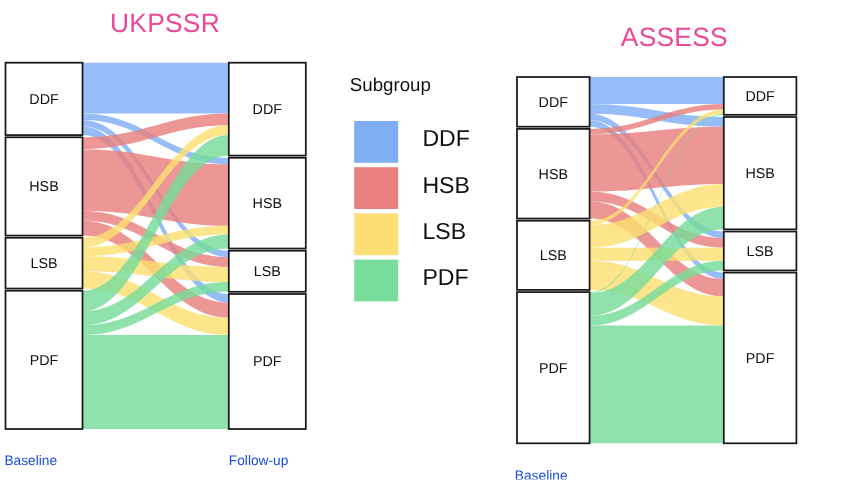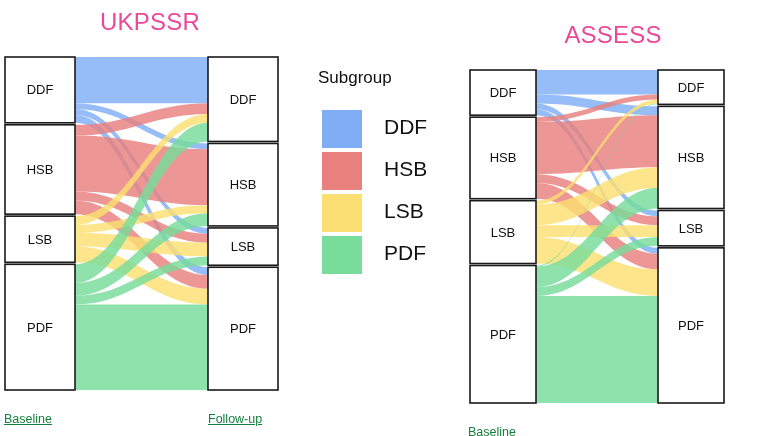--- a/index.html
+++ b/index.html
@@ -5,21 +5,21 @@
   html,body{margin:0;padding:0;background:#ffffff;}
   body{width:766px;height:436px;position:relative;overflow:hidden;
        font-family:"Liberation Sans","DejaVu Sans",sans-serif;
        -webkit-font-smoothing:antialiased;}
   .panel{position:absolute;top:0;height:436px;}
   #panel-ukpssr{left:0;width:300px;}
   #panel-assess{left:460px;width:306px;margin-top:13px;}
   .panel-title{position:absolute;top:2px;left:0;width:100%;text-align:center;
       font-size:24px;color:#ec4899;letter-spacing:.2px;line-height:40px;}
   .plot{position:absolute;left:0;top:0;width:100%;height:436px;}
-  .axis-label{position:absolute;top:412px;font-size:12.5px;color:#15803d;white-space:nowrap;text-decoration:underline;}
+  .axis-label{position:absolute;top:412px;font-size:12.5px;color:#1d4ed8;white-space:nowrap;}
   .node-label{font-size:13px;fill:#111111;}
   #legend{position:absolute;left:300px;top:60px;width:160px;height:240px;}
   #legend .legend-title{position:absolute;left:18px;top:8px;font-size:17px;color:#111;}
   .legend-row{position:absolute;left:22px;height:38px;}
   .legend-sw{position:absolute;left:0;top:0;width:40px;height:38px;}
   .legend-txt{position:absolute;left:62px;top:5px;font-size:21px;color:#111;}
 </style>
 </head>
 <body>
 

